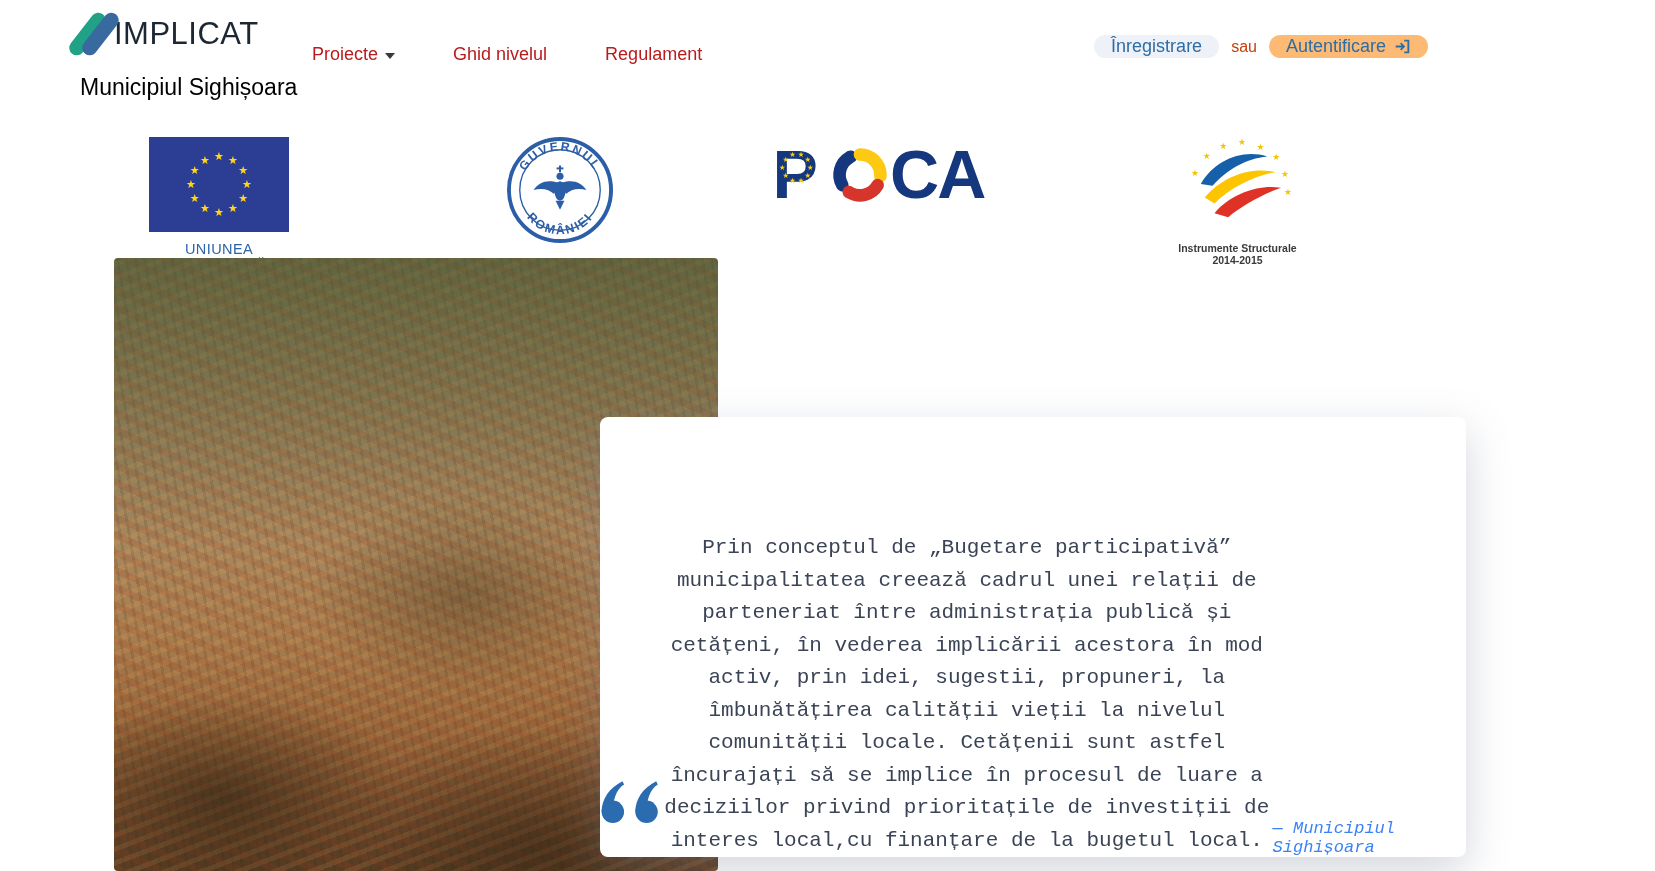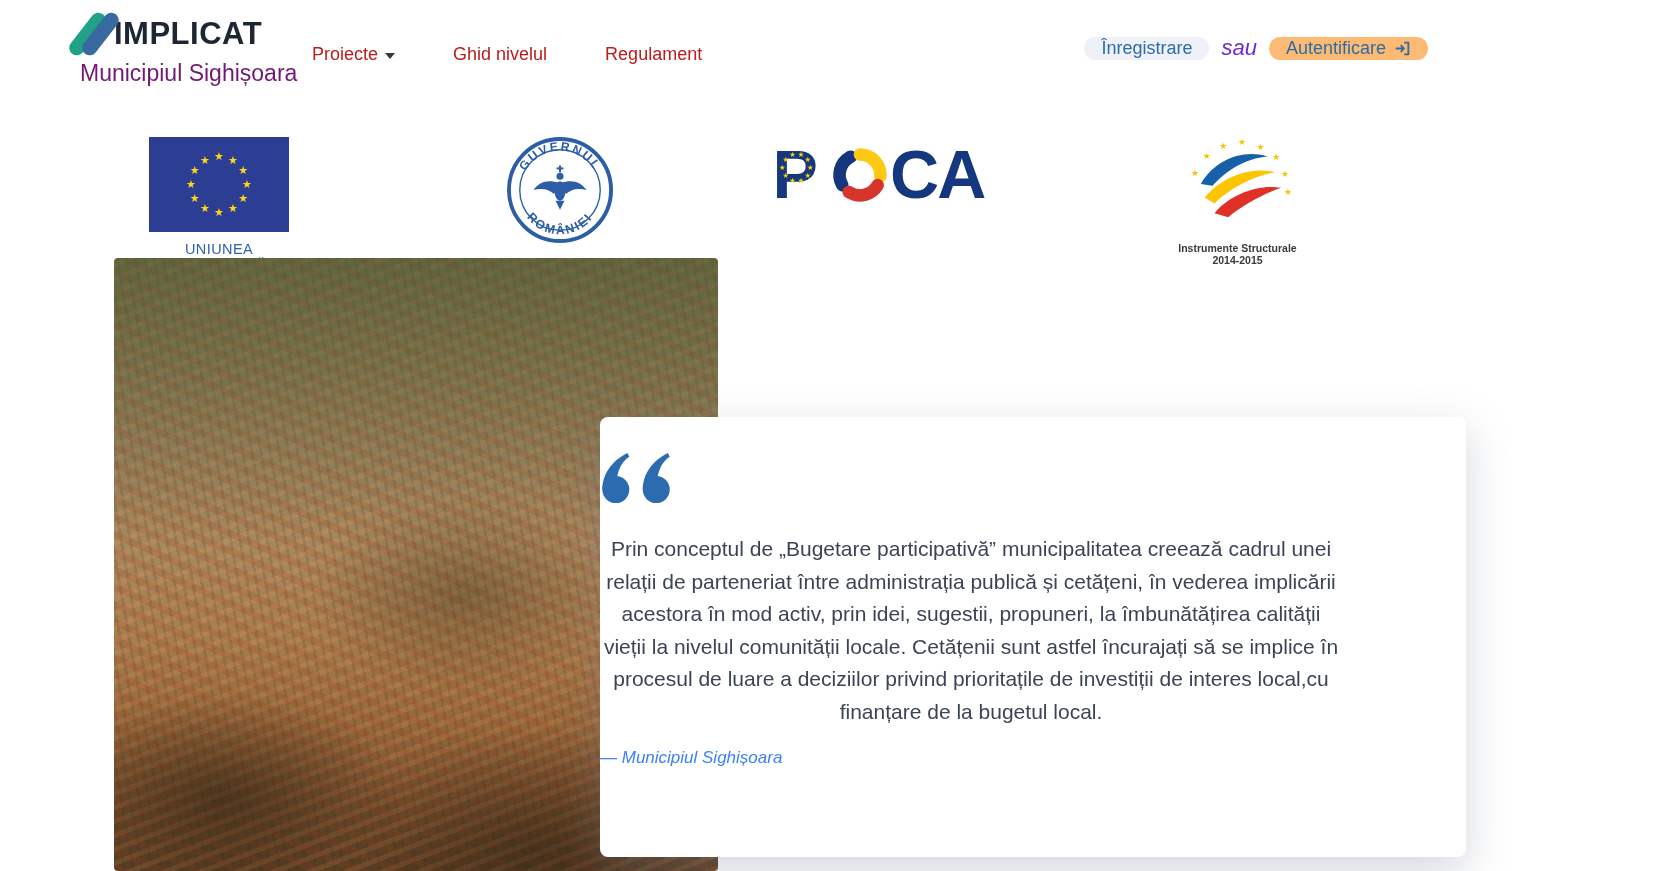--- a/index.html
+++ b/index.html
@@ -7,30 +7,30 @@
     position:relative;width:1655px;height:871px;overflow:hidden;background:#fff;
     font-family:"Liberation Sans",sans-serif;color:#222;
   }
   
   .header{position:absolute;left:0;top:0;width:100%;height:115px;background:#fff;}
   .brand{position:absolute;left:80px;top:8px;cursor:pointer;}
   .brand-top{display:flex;align-items:center;height:52px;}
   .stripe{width:15px;height:50px;border-radius:9px;}
   .stripe-green{background:#21a186;transform:rotate(38deg);margin-right:4px;}
   .stripe-blue{background:#38699f;transform:rotate(38deg);margin-left:-6px;margin-right:6px;}
-  .brand-name{font-size:31px;font-weight:700;letter-spacing:.5px;color:#1d2733;}
-  .brand-sub{font-size:23px;color:#701a75;margin-top:0;}
+  .brand-name{font-size:31px;font-weight:400;letter-spacing:.5px;color:#1d2733;}
+  .brand-sub{font-size:23px;color:#000000;margin-top:14px;}
   .nav{position:absolute;left:312px;top:44px;display:flex;gap:58px;align-items:center;}
   .nav-item{font-size:18px;color:#b91c1c;cursor:pointer;display:flex;align-items:center;gap:7px;}
   .caret{width:0;height:0;border-left:5px solid transparent;border-right:5px solid transparent;border-top:6px solid #33393f;margin-top:2px;}
   .auth{position:absolute;right:227px;top:35px;display:flex;align-items:center;gap:12px;}
   .btn{display:flex;align-items:center;gap:8px;padding:1px 17px;border-radius:15px;font-size:18px;color:#2e6da4;cursor:pointer;border:none;}
   .btn-register{background:#eef1f8;}
   .btn-login{background:#fdba74;}
-  .auth-sep{font-size:22px;color:#6d28d9;font-style:italic;}
+  .auth-sep{font-size:16px;color:#c2410c;}
   .signin-icon{width:17px;height:17px;fill:#2e6da4;}
   
   .logos{position:absolute;left:0;top:128px;width:100%;height:130px;}
   .logo-eu{position:absolute;left:138px;top:8px;width:162px;text-align:center;}
   .logo-eu-caption{margin-top:4px;font-size:14.5px;letter-spacing:.4px;color:#2d64a8;}
   .logo-gov{position:absolute;left:506px;top:8px;}
   .logo-poca{position:absolute;left:772px;top:10px;}
   .logo-struct{position:absolute;left:1175px;top:5px;width:125px;text-align:center;}
   .logo-struct-caption{font-size:10.5px;font-weight:bold;color:#3a3a3a;line-height:11.5px;margin-top:14px;}
   
@@ -42,21 +42,21 @@
       radial-gradient(ellipse 220px 140px at 58% 55%, rgba(50,45,25,.35), transparent 70%),
       linear-gradient(180deg, rgba(74,82,48,.55), rgba(96,92,54,.28) 28%, transparent 46%),
       repeating-linear-gradient(24deg, rgba(158,66,34,.20) 0 7px, transparent 7px 16px),
       repeating-linear-gradient(-21deg, rgba(235,165,92,.16) 0 5px, transparent 5px 13px),
       repeating-linear-gradient(80deg, rgba(60,40,25,.14) 0 3px, transparent 3px 9px),
       linear-gradient(180deg,#7c7c52 0%,#8b805a 18%,#9a8560 32%,#a8875c 48%,#a87d4e 62%,#96683c 76%,#7a5230 88%,#5b3f24 100%);
   }
   .quote-card{
     position:absolute;left:600px;top:417px;width:866px;height:440px;background:#fff;
     border-radius:8px;box-shadow:0 14px 44px rgba(110,120,140,.30);
-    display:flex;flex-direction:column;align-items:flex-start;padding-top:36px;box-sizing:border-box;
+    display:flex;align-items:flex-end;padding-top:36px;box-sizing:border-box;font-family:Liberation Mono, monospace;
   }
   .quote-icon{margin-bottom:28px;}
   .quote-text{width:742px;margin:0;font-size:21px;line-height:32.5px;color:#3b4456;text-align:center;}
   .quote-attrib{margin-top:20px;font-size:17px;font-style:italic;color:#3b82f6;}
   svg text.star{font-family:"DejaVu Sans",sans-serif;}
 </style>
 </head>
 <body>
 
 <div id="app">

